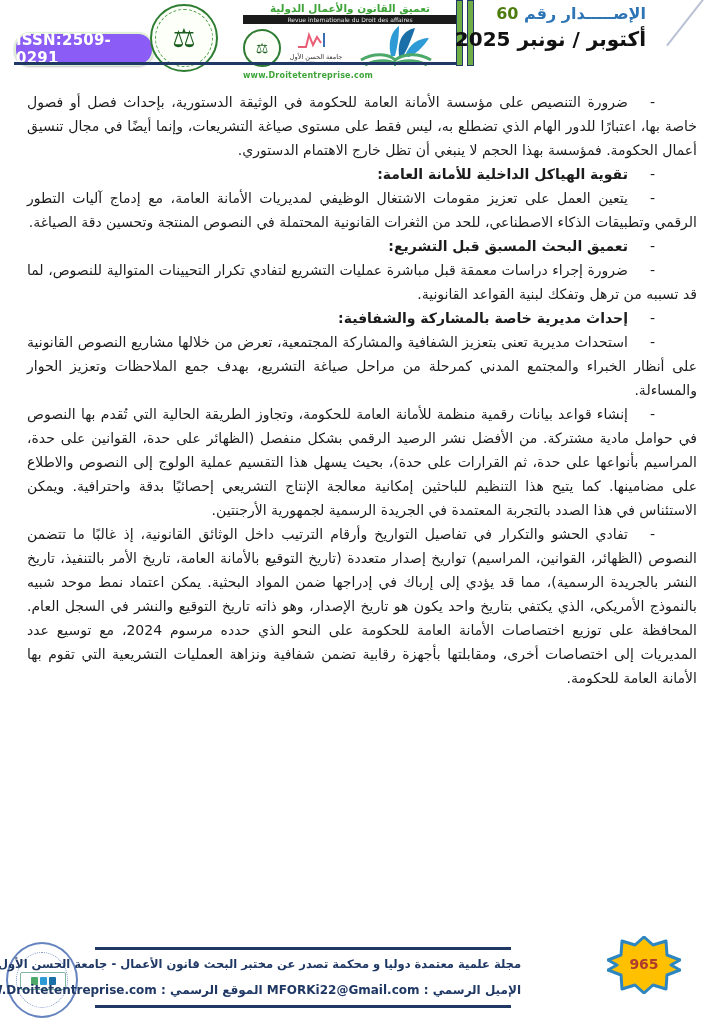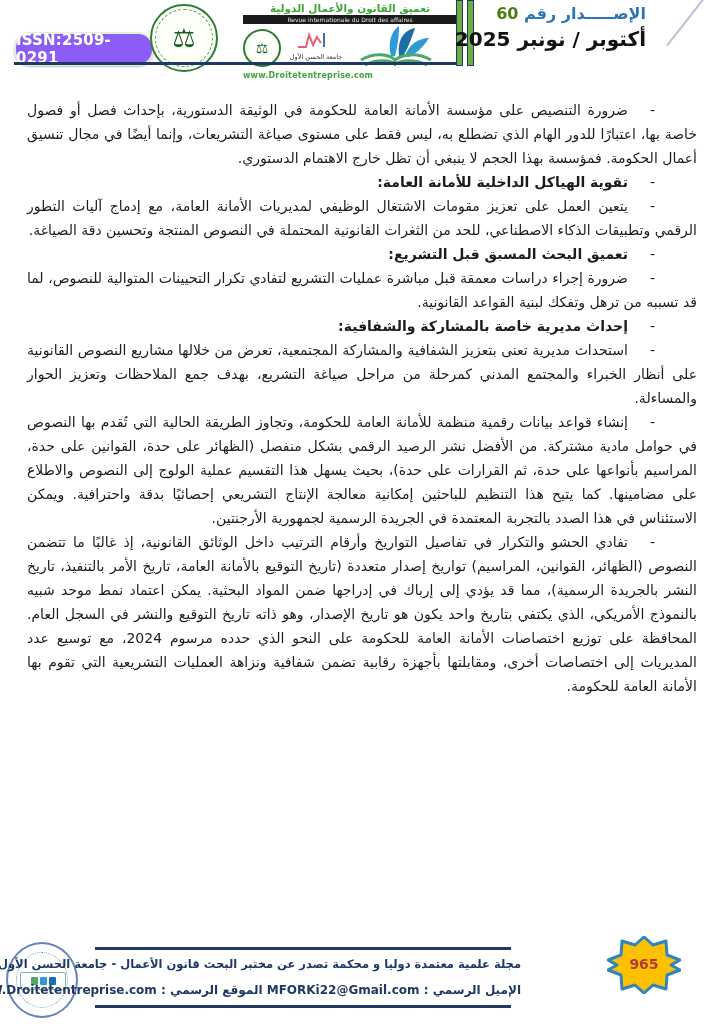--- a/index.html
+++ b/index.html
@@ -30,21 +30,21 @@
   .issue-block{position:absolute;left:470px;top:4px;width:176px;text-align:right;direction:rtl;}
   .issue-line{color:#2e75b6;font-weight:bold;font-size:16px;white-space:nowrap;}
   .issue-number{color:#4d7c0f;text-align:center;}
   .date-line{color:#111111;font-weight:bold;font-size:20px;margin-top:4px;white-space:nowrap;}
   .diag-line{position:absolute;left:652px;top:14px;width:78px;height:0;border-top:2px solid #b9c2d4;
     transform:rotate(-52deg);transform-origin:center;}
   .header-rule{position:absolute;left:14px;top:62px;width:442px;height:3px;background:#1f3864;}
 
   
   .body-text{position:absolute;left:27px;top:90px;width:670px;direction:rtl;text-align:justify;
-    color:#1c1c1c;font-size:14px;line-height:24px;margin-top:8px;}
+    color:#1c1c1c;font-size:14px;line-height:24px;}
   .para{text-align:justify;}
   .para .marker{display:inline-block;margin-right:42px;margin-left:22px;}
   .para.heading .ptext{font-weight:bold;}
   .para.heading{text-align:right;}
 
   
   .footer-rule{position:absolute;background:#1f3864;height:3px;}
   .footer-rule.top{left:95px;top:947px;width:416px;}
   .footer-rule.bottom{left:95px;top:1005px;width:416px;}
   .footer-text{position:absolute;left:85px;top:952px;width:436px;direction:rtl;text-align:center;

